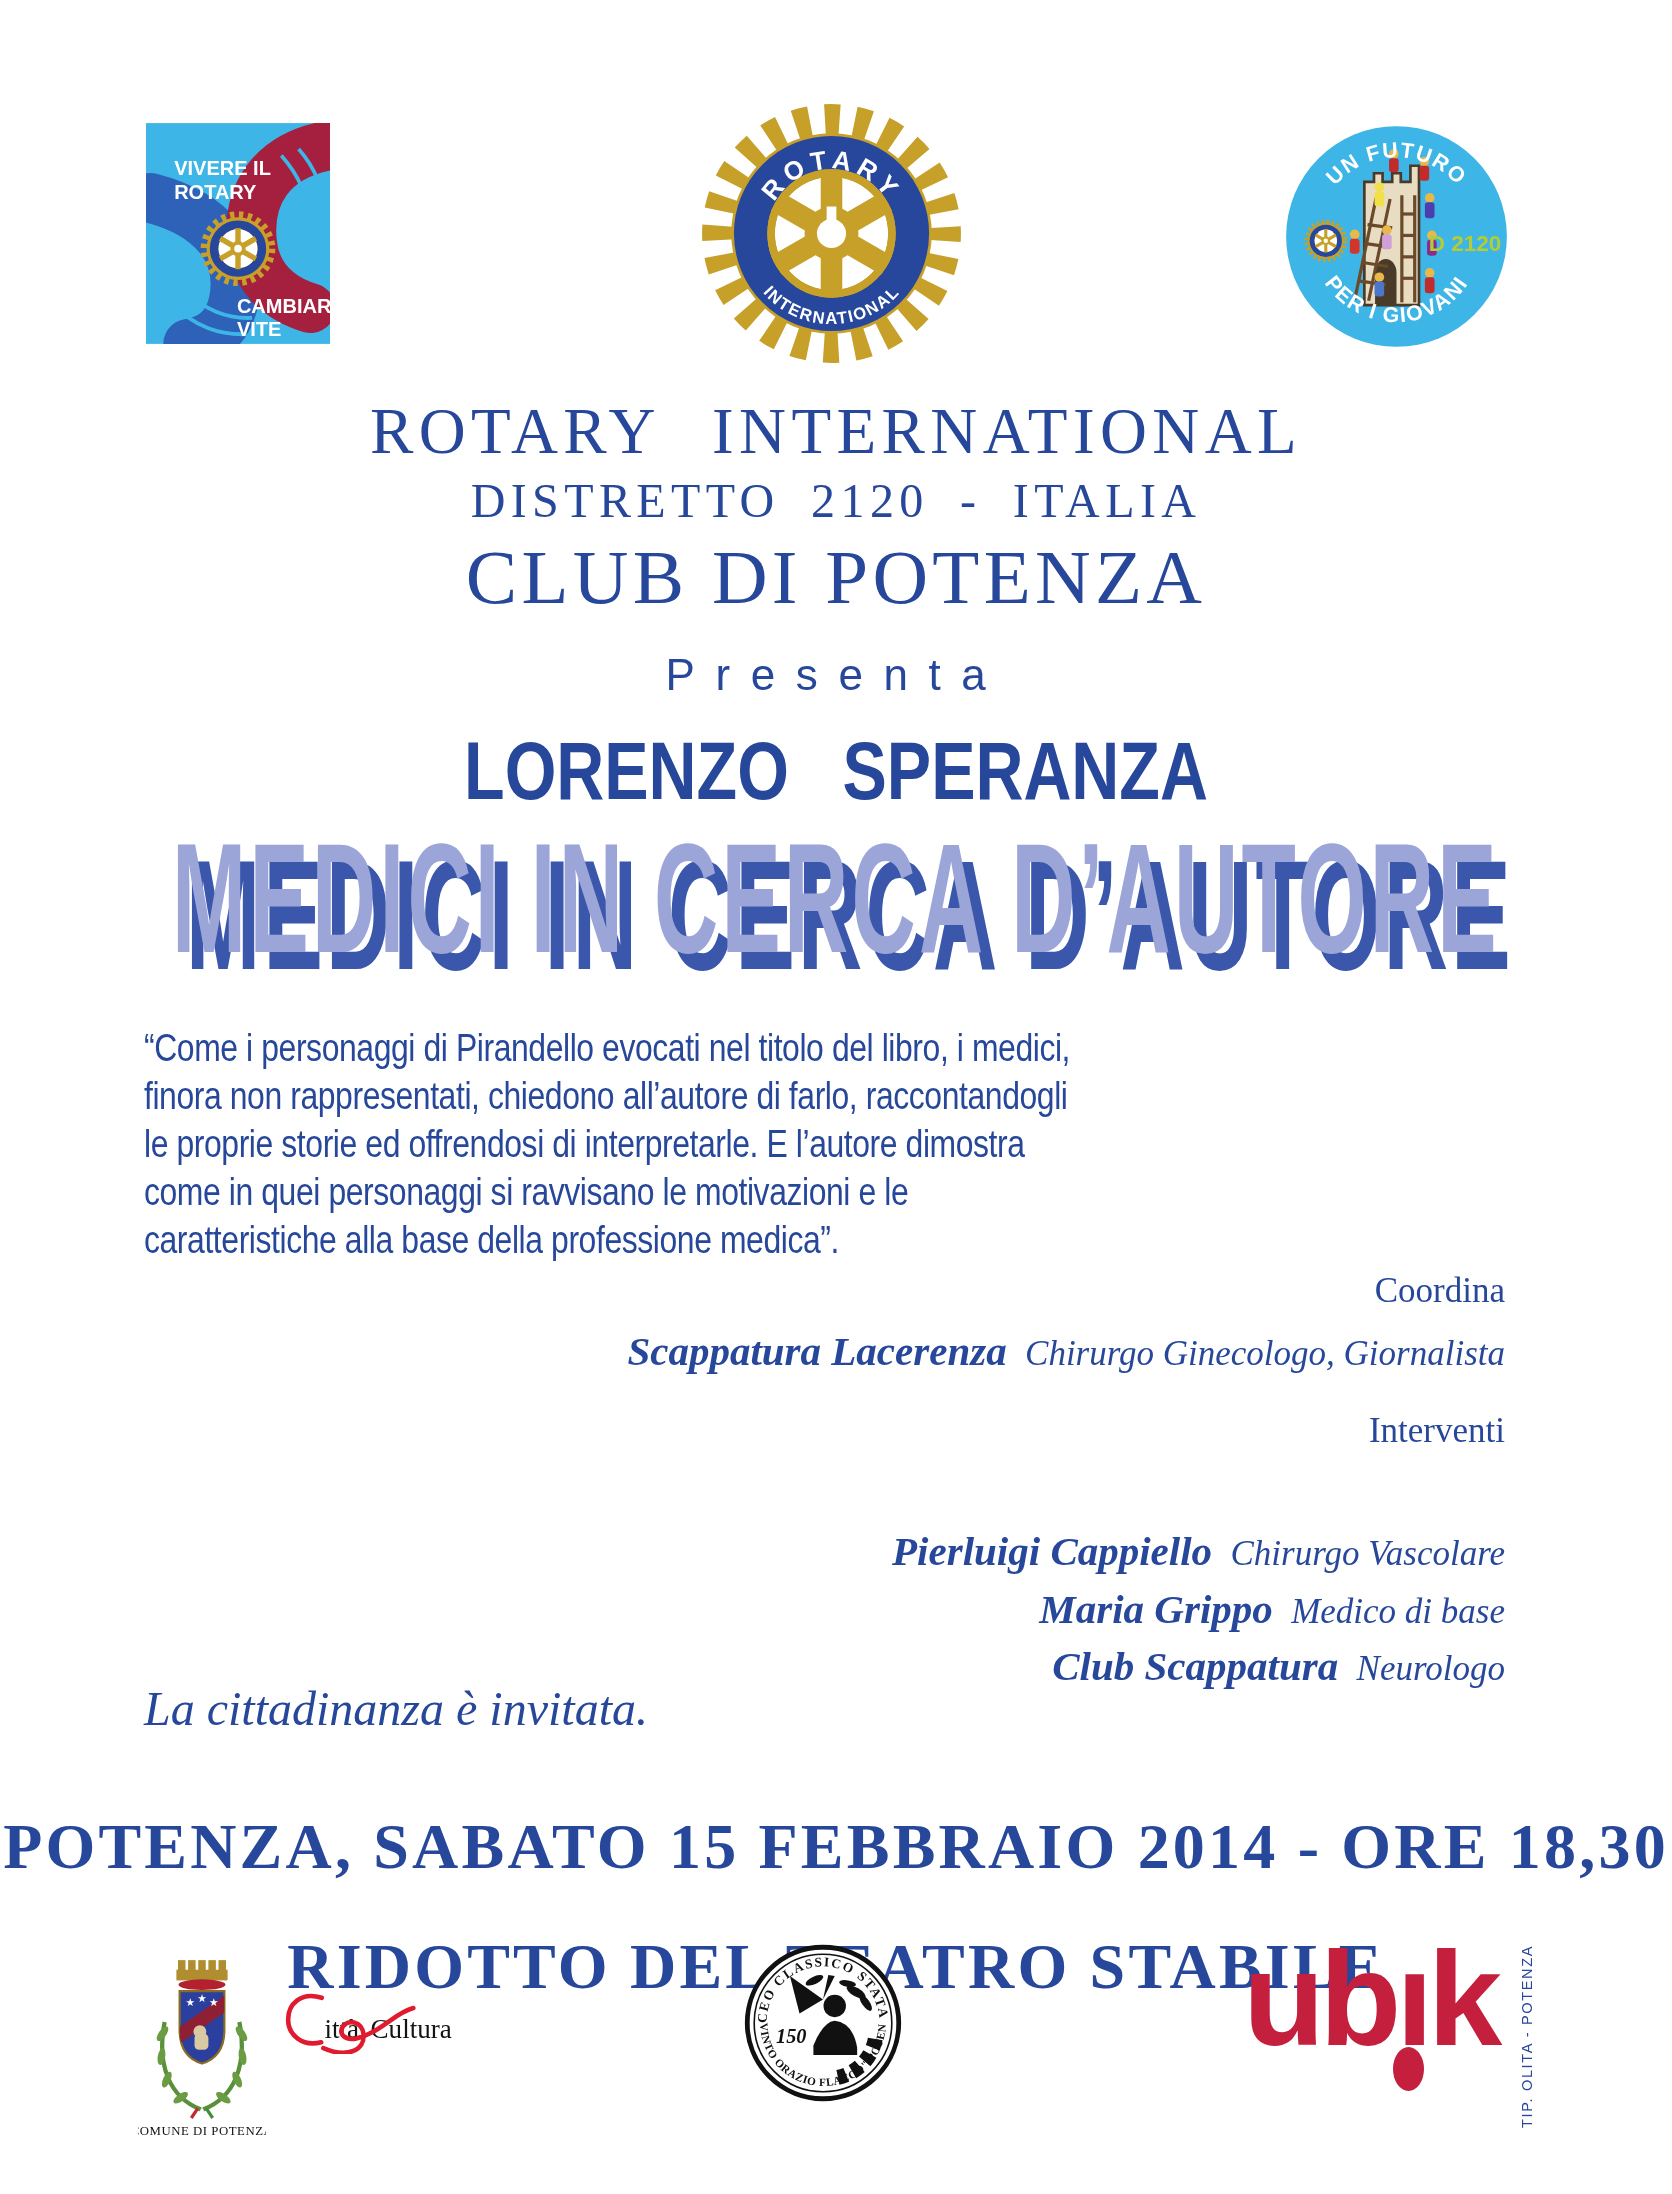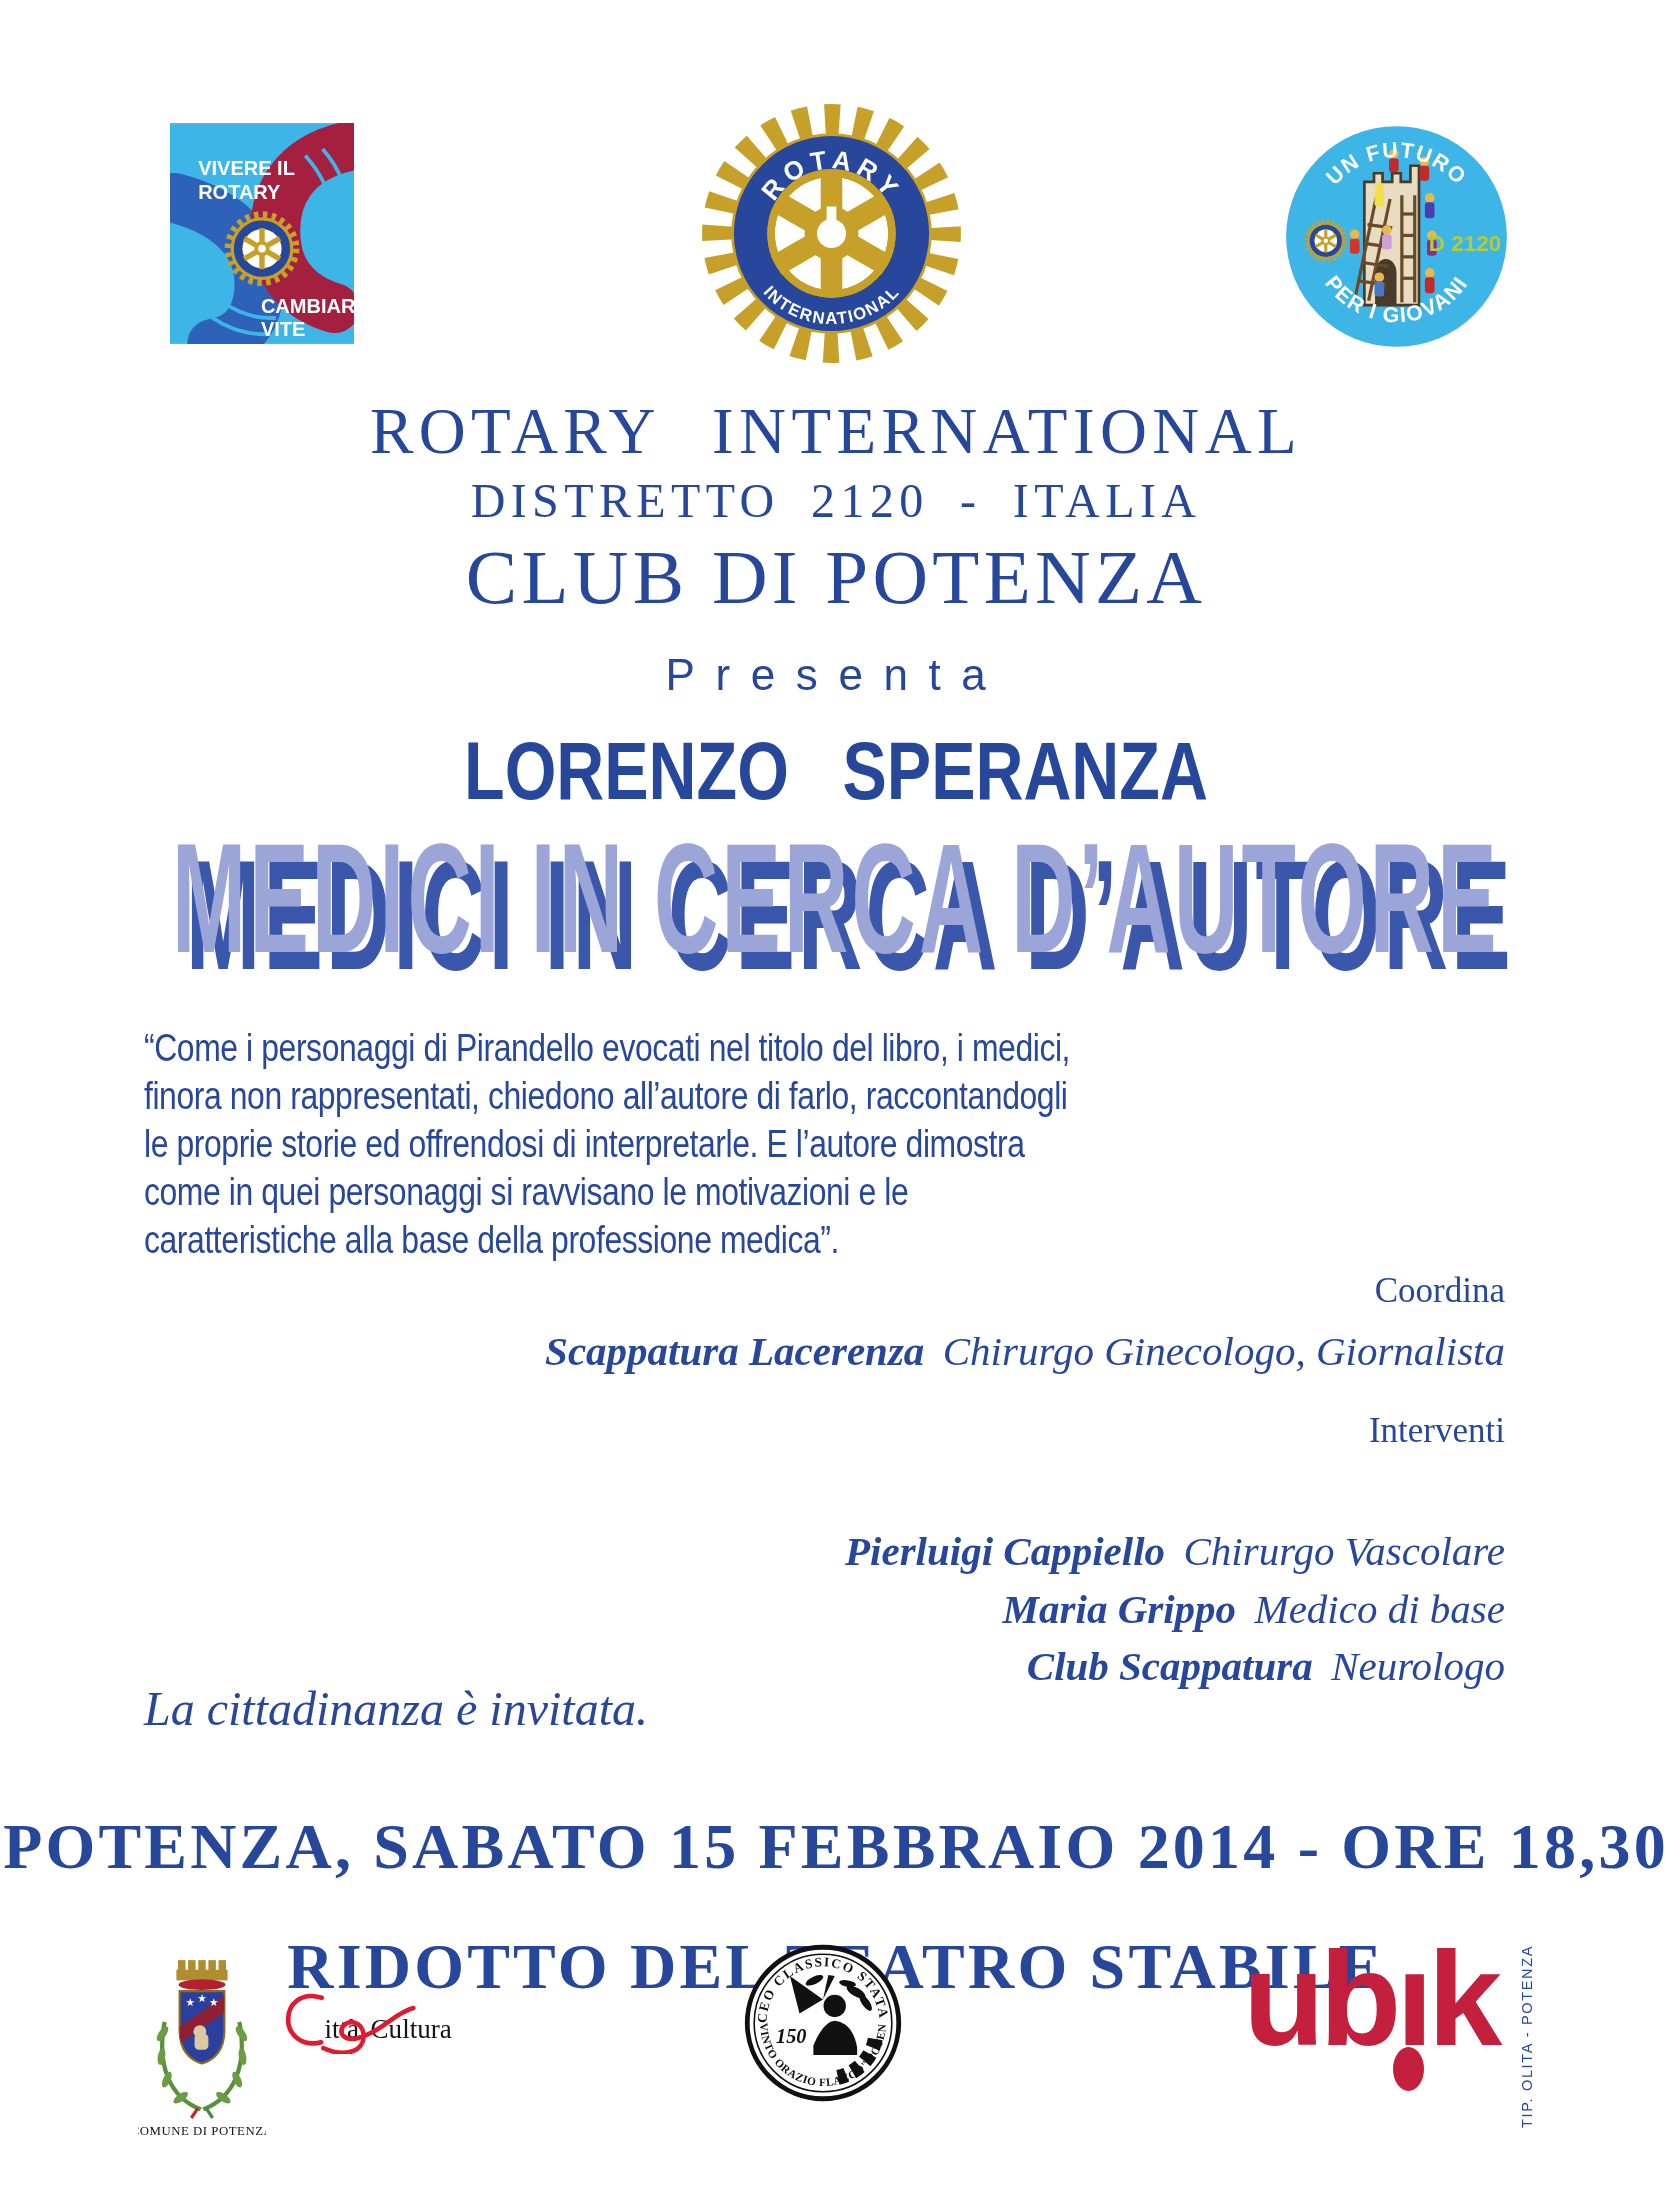--- a/index.html
+++ b/index.html
@@ -21,32 +21,32 @@
           transform:scaleY(1.76);transform-origin:50% 0;
           text-shadow:14px 9.2px 0 var(--title-shadow);}
   .quote{left:144px;top:1024px;font-family:"Liberation Sans",sans-serif;font-size:38px;
          line-height:48px;letter-spacing:-0.5px;transform:scaleX(.84);transform-origin:0 0;
          white-space:nowrap;}
 
   
   .rcol{left:0;width:1505px;text-align:right;white-space:nowrap;}
   .small-label{font-size:35px;}
   .person-name{font-size:41px;font-weight:bold;font-style:italic;}
-  .person-role{font-size:41px;font-style:italic;margin-left:18.4px;}
+  .person-role{font-size:35px;font-style:italic;margin-left:18.4px;}
   .coordina{top:1271px;}
   .coordinator-row{top:1327px;}
   .interventi{top:1411px;}
   .speaker-0{top:1470px;} .speaker-1{top:1527px;} .speaker-2{top:1585px;} .speaker-3{top:1642px;}
 
   .invitation{left:144px;top:1681px;font-size:48px;font-style:italic;white-space:nowrap;}
   .event1{top:1810px;font-size:64px;font-weight:bold;letter-spacing:3.2px;}
   .event2{top:1930px;font-size:64px;font-weight:bold;letter-spacing:3.2px;}
 
   
-  .logo-vivere{left:146px;top:123px;width:156px;height:221px;margin-left:24px;}
+  .logo-vivere{left:146px;top:123px;width:156px;height:221px;}
   .logo-wheel{left:694px;top:96px;width:275px;height:275px;}
   .logo-futuro{left:1284px;top:124px;width:225px;height:225px;}
 
   
   .logo-comune{left:138px;top:1942px;width:128px;}
   .logo-cittacultura{left:267px;top:1981px;width:187px;}
   .logo-liceo{left:743px;top:1943px;width:160px;}
   .ubik{left:1243px;top:1939px;width:260px;height:184px;font-family:"Liberation Sans",sans-serif;
         font-weight:bold;font-size:134px;letter-spacing:-5.4px;line-height:.9;color:var(--red);
         white-space:nowrap;}

